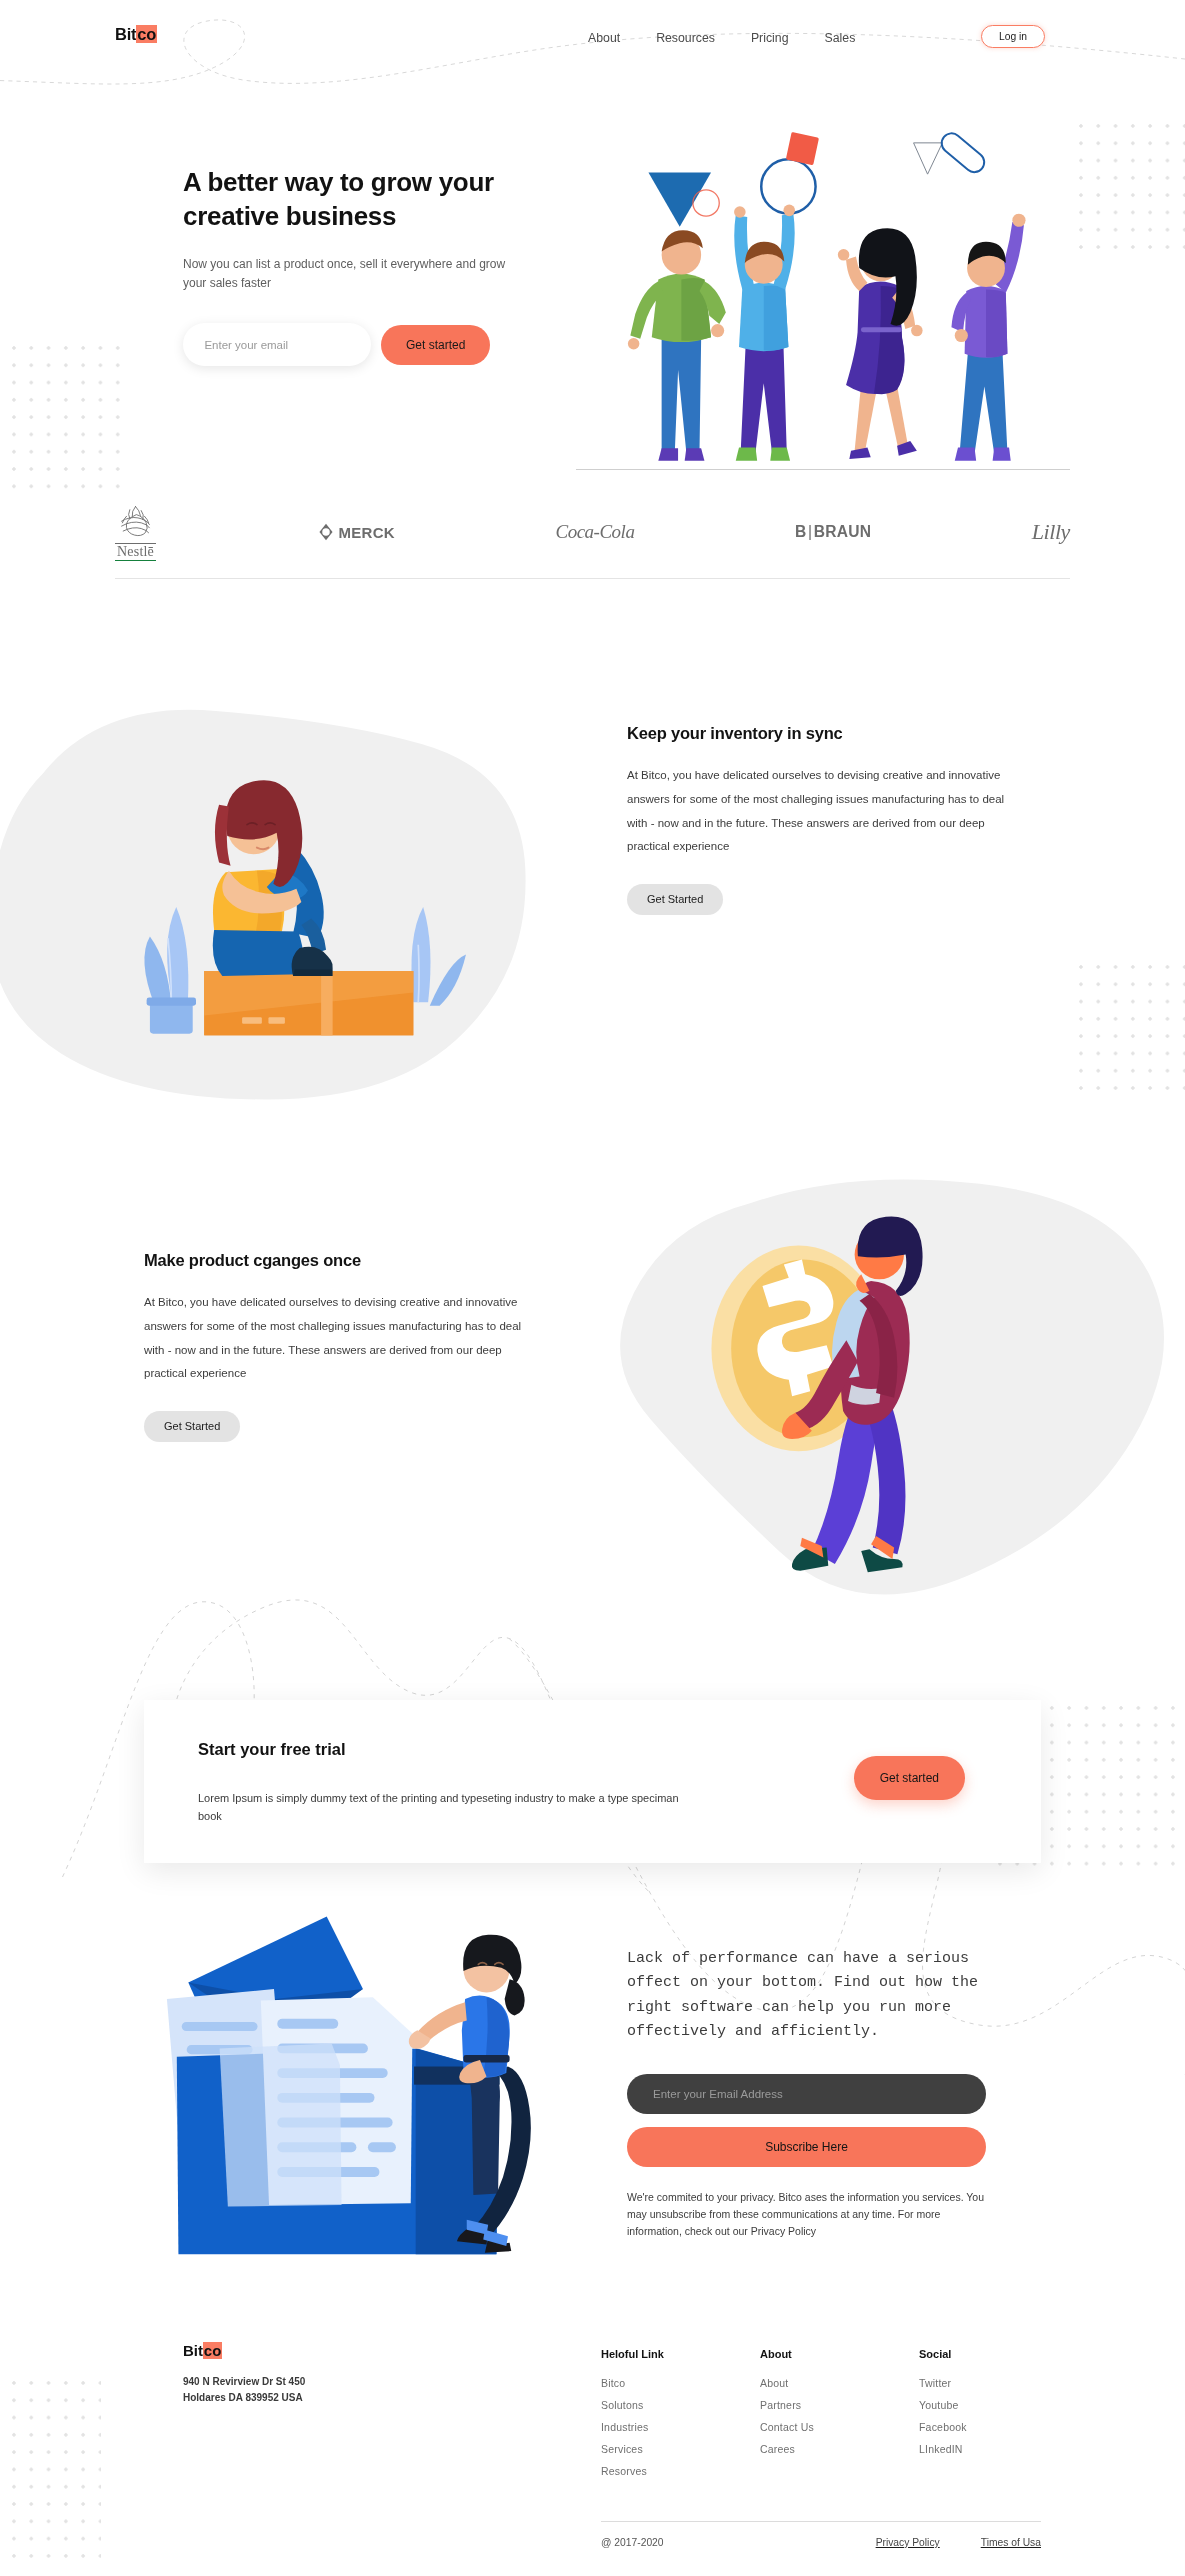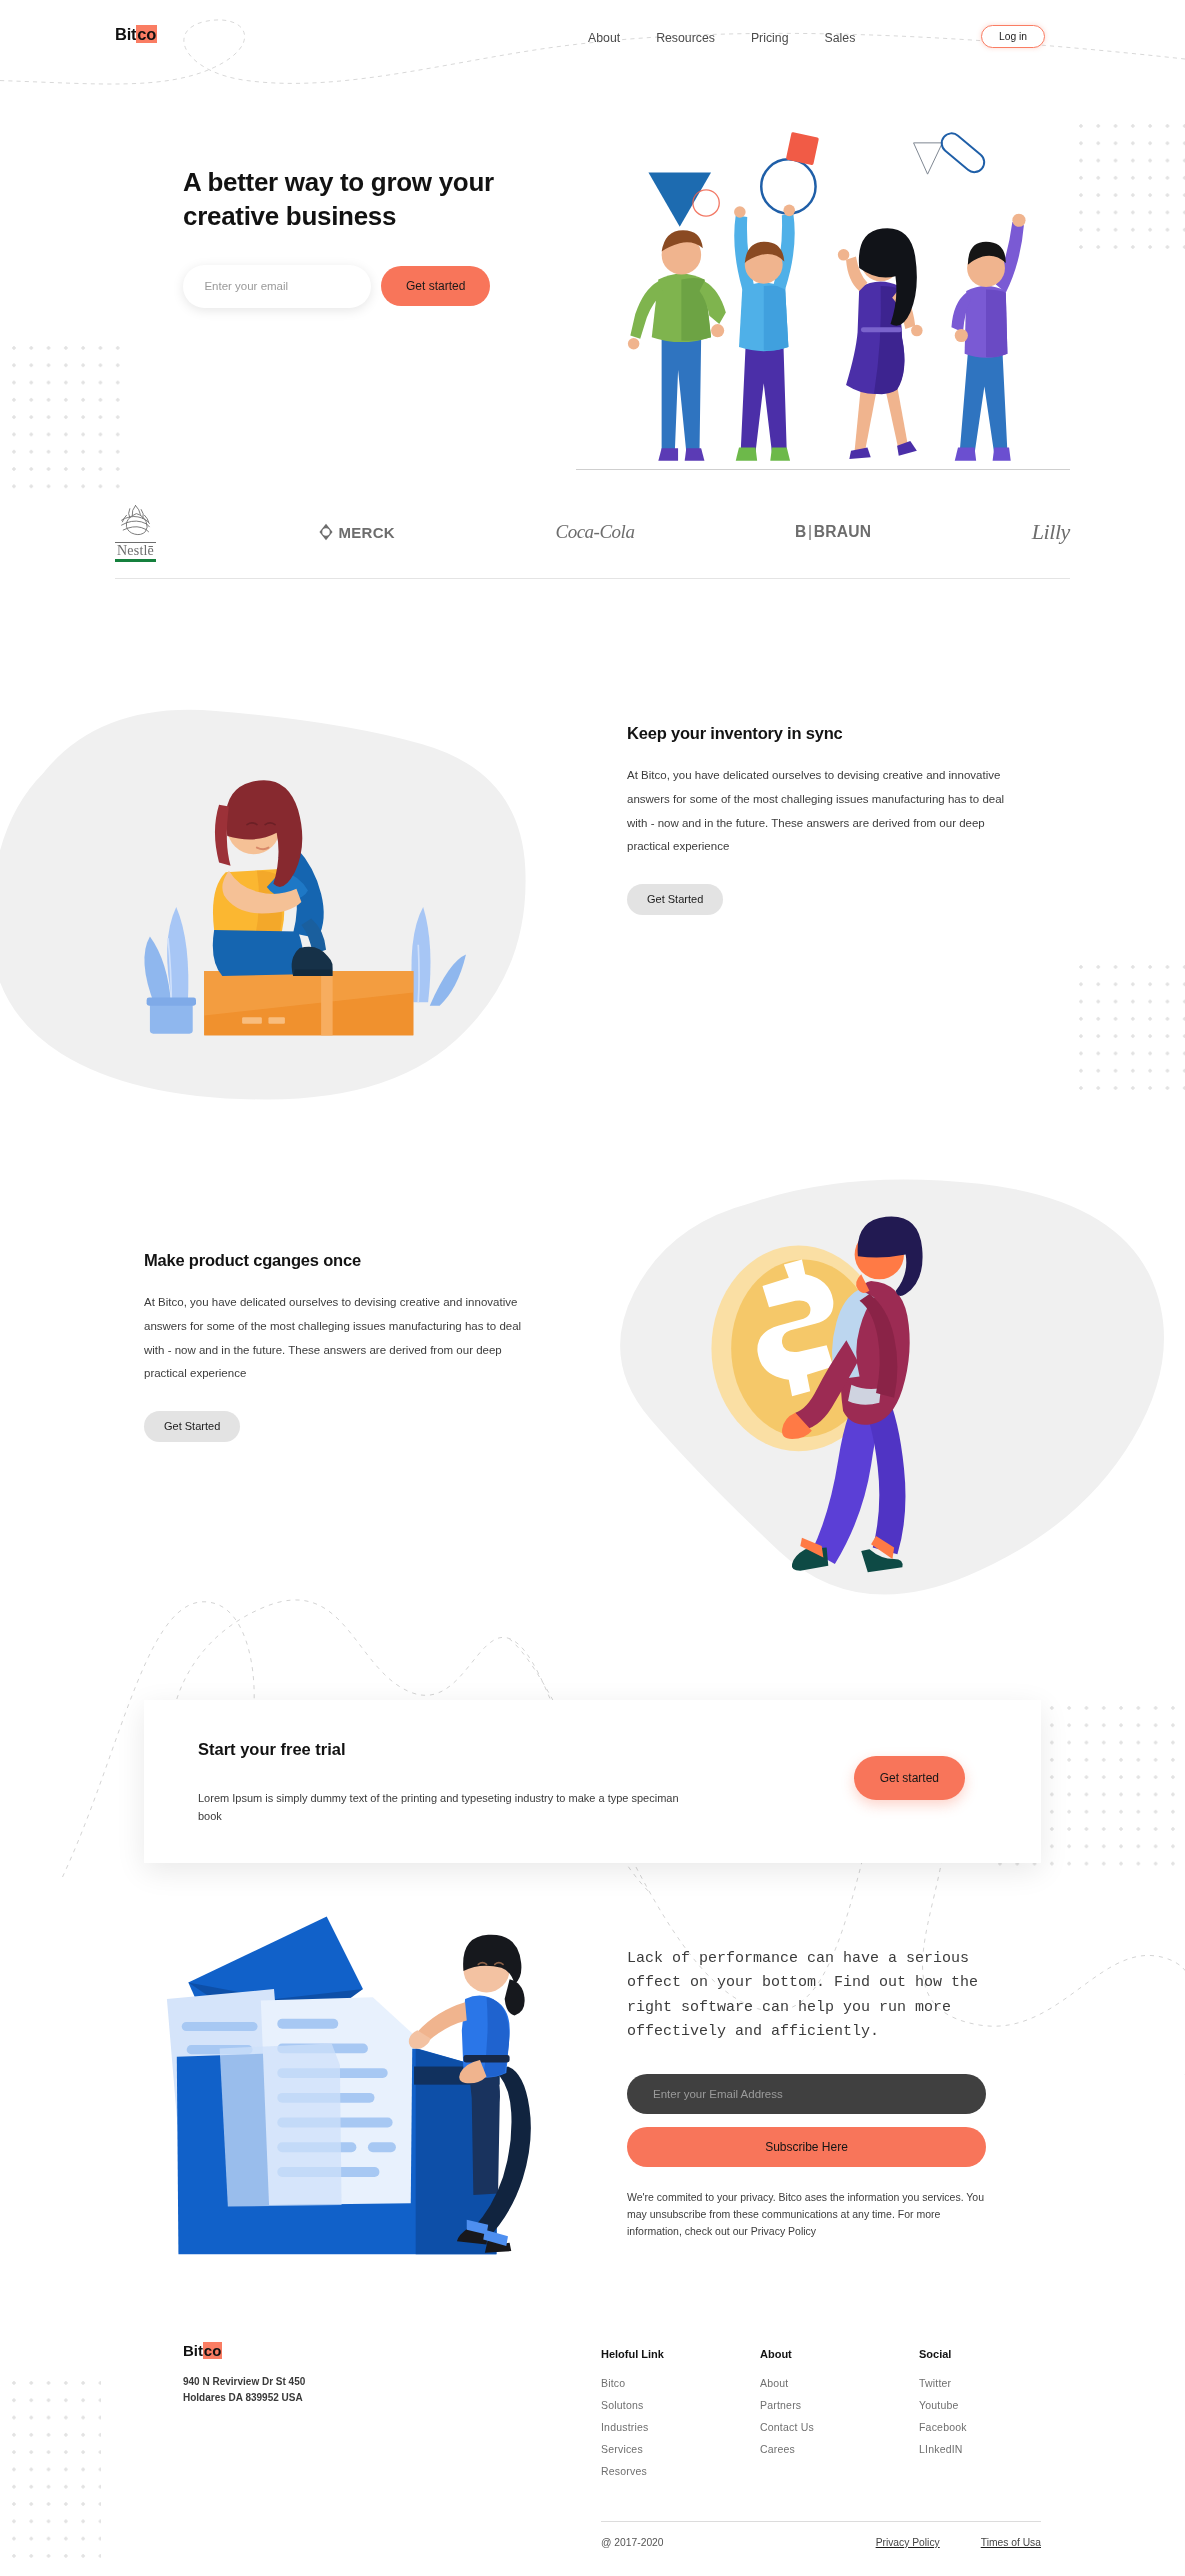--- a/index.html
+++ b/index.html
@@ -84,21 +84,21 @@
 
   
   .logos {
     position: absolute; left: 115px; top: 491px; width: 955px; height: 82px;
     display: flex; align-items: center; justify-content: space-between; z-index: 10;
   }
   .brand { color: #6d6d6d; display: flex; align-items: center; justify-content: center; }
   .brand-nestle { flex-direction: column; gap: 1.6px; }
   .nestle-word {
     font-family: "Liberation Serif", serif; font-size: 14px; letter-spacing: 0.2px;
-    border-top: 1px solid #6d6d6d; border-bottom: 3px solid #15803d;
+    border-top: 1px solid #6d6d6d; border-bottom: 1px solid #15803d;
     padding: 0 1.6px; line-height: 1.15;
   }
   .merck-word { font-size: 15px; font-weight: bold; letter-spacing: 0.3px; }
   .coke-word {
     font-family: "Liberation Serif", serif; font-style: italic; font-size: 19px;
     letter-spacing: -0.5px;
   }
   .braun-word { font-size: 15.6px; font-weight: bold; letter-spacing: 0.2px; }
   .braun-word .bar { font-weight: 300; padding: 0 1.6px; }
   .lilly-word {
@@ -224,20 +224,21 @@
       <a href="#">Resources</a>
       <a href="#">Pricing</a>
       <a href="#">Sales</a>
     </nav>
 
     <button class="login-btn">Log in</button>
   </div>
 
   <div class="hero-copy">
     <h1 class="hero-title">A better way to grow your creative business</h1>
+    <p class="hero-sub">Now you can list a product once, sell it everywhere and grow your sales faster</p>
     <div class="hero-form">
       <input class="email-pill" type="text" placeholder="Enter your email" style="">
       <button class="btn-primary">Get started</button>
     </div>
   </div>
 
   <svg class="hero-art" viewBox="0 0 600 420" fill="none">
 
     <polygon points="88,60 164,60 126,126" fill="#1d6bb0"></polygon>
     <circle cx="158" cy="97" r="16" fill="none" stroke="#f0604a" stroke-width="1.6" opacity="0.85"></circle>

